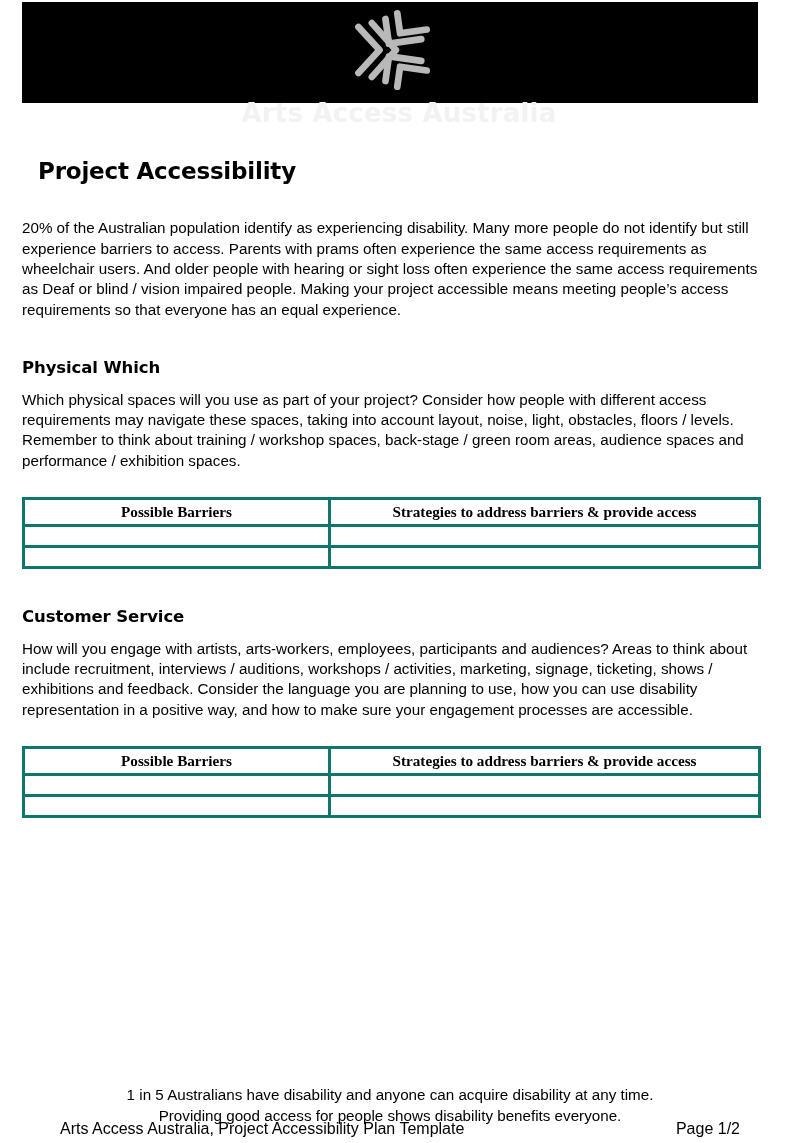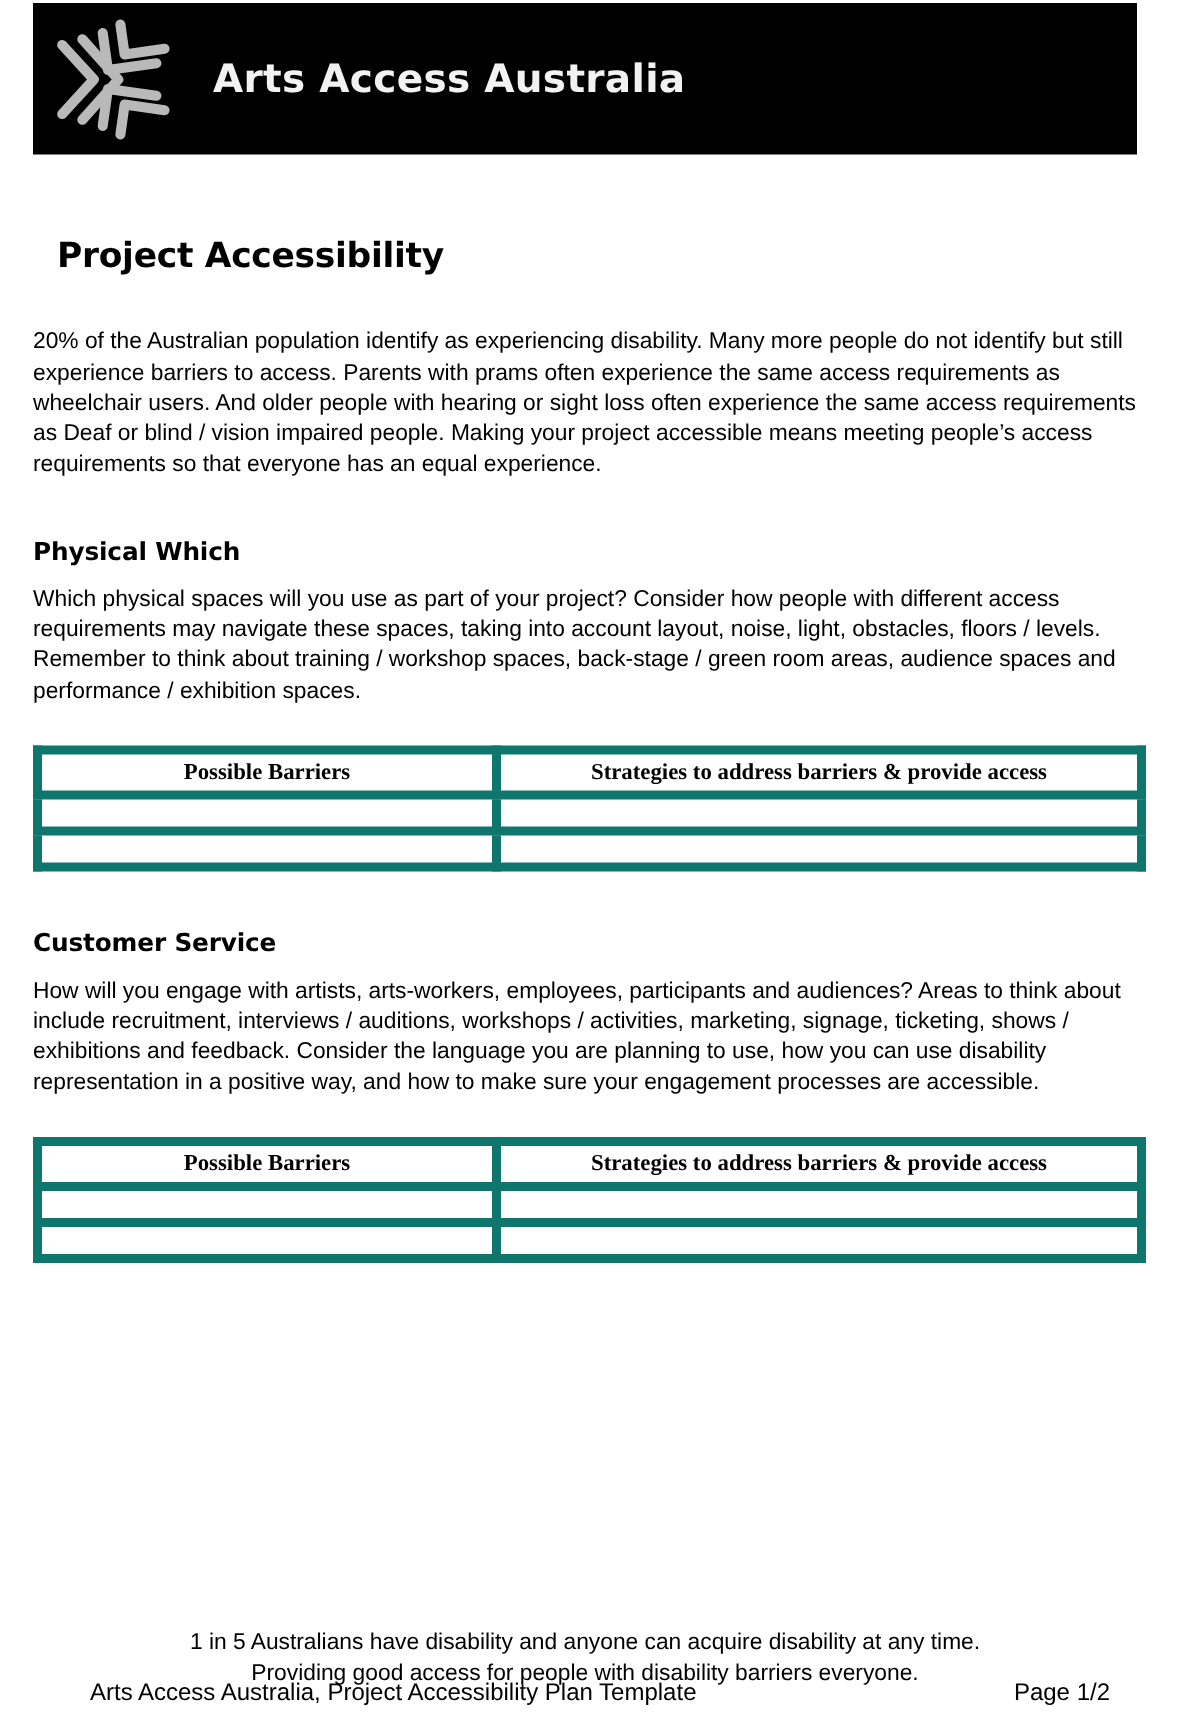--- a/index.html
+++ b/index.html
@@ -27,20 +27,21 @@
   
   .banner {
     position: absolute;
     left: 22px;
     top: 2px;
     width: 736px;
     height: 101px;
     background: #000000;
     display: flex;
     align-items: center;
+    flex-direction: column;
   }
   .banner-logo {
     width: 96px;
     height: 96px;
     margin-left: 6px;
     flex: 0 0 auto;
     display: block;
   }
   .banner-title {
     color: #f2f2f2;
@@ -94,21 +95,21 @@
 
   
   table.barrier-table {
     width: 736px;
     border-collapse: collapse;
     table-layout: fixed;
     border: 1px solid #9a9a9a;
   }
   table.barrier-table th,
   table.barrier-table td {
-    border: 6px solid #0f766e;
+    border: 3px solid #0f766e;
     padding: 0;
     margin: 0;
   }
   table.barrier-table th {
     font-family: "Liberation Serif", serif;
     font-size: 15.2px;
     font-weight: bold;
     text-align: center;
     height: 24px;
     line-height: 24px;
@@ -237,21 +238,21 @@
           <td></td>
           <td></td>
         </tr>
       </tbody>
     </table>
 
   </div>
 
   <div class="footer-block">
     <p class="footer-tagline">1 in 5 Australians have disability and anyone can acquire disability at any time.</p>
-    <p class="footer-tagline">Providing good access for people with disability barriers everyone.</p>
+    <p class="footer-tagline">Providing good access for people shows disability benefits everyone.</p>
   </div>
 
   <div class="footer-rule-row">
     <span>Arts Access Australia, Project Accessibility Plan Template</span>
     <span>Page 1/2</span>
   </div>
 
 </div>
 
 </body></html>

